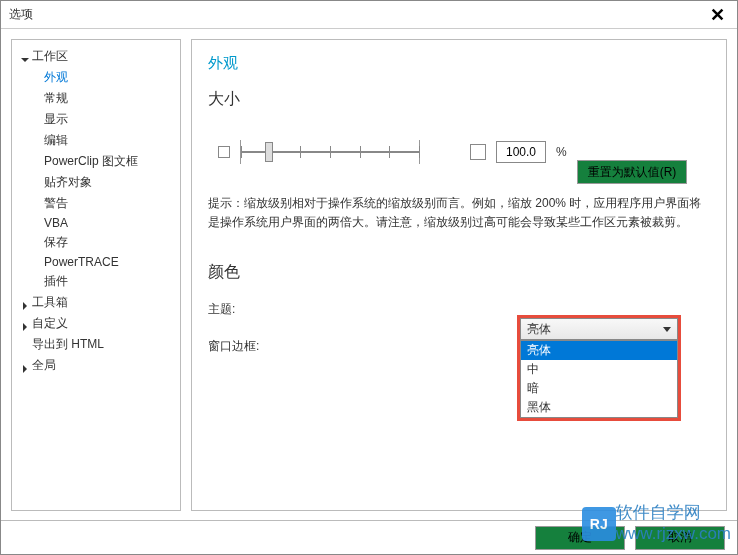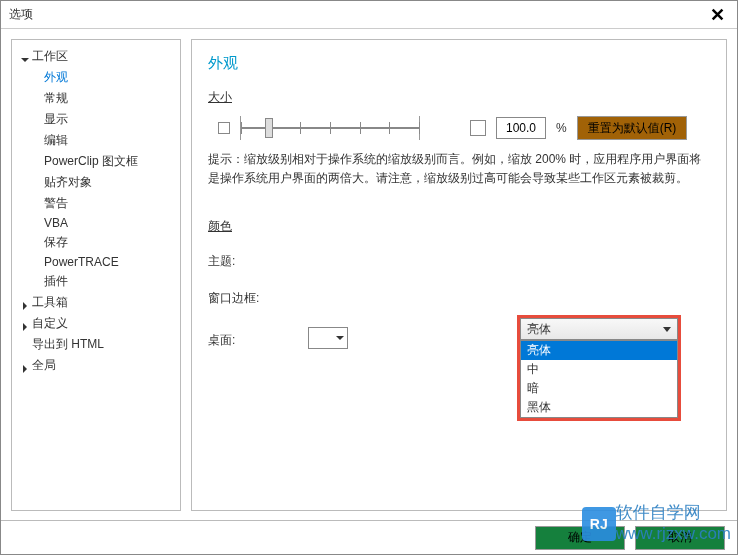--- a/index.html
+++ b/index.html
@@ -15,36 +15,36 @@
 .sidebar { width: 170px; border: 1px solid #bbb; padding: 6px 4px; font-size: 12px; overflow: hidden; }
 .tree-item { display: flex; align-items: center; padding: 2px 0 2px 4px; white-space: nowrap; cursor: pointer; color: #333; }
 .tree-item.l0 { padding-left: 4px; align-items: flex-end; }
 .tree-item.l1 { padding-left: 28px; }
 .tree-arrow { width: 10px; height: 10px; margin-right: 2px; display: inline-flex; align-items: center; justify-content: center; }
 .tree-arrow svg { width: 8px; height: 8px; }
 .selected { color: #0078d7; }
 
 .main { flex: 1; border: 1px solid #bbb; padding: 14px 16px; font-size: 12px; color: #333; position: relative; }
 .main-title { color: #0099cc; font-size: 15px; margin-bottom: 16px; }
-.section-label { font-size: 12px; color: #333; margin-bottom: 10px; text-decoration: underline; }
+.section-label { font-size: 16px; color: #333; margin-bottom: 10px; }
 
 .slider-row { display: flex; align-items: center; gap: 10px; margin-bottom: 10px; padding-left: 10px; }
 .slider-track { width: 180px; height: 24px; background: #fff; position: relative; border-left: 1px solid #999; border-right: 1px solid #999; }
 .slider-track::before { content: ""; position: absolute; top: 11px; left: 0; right: 0; height: 2px; background: #888; }
 .tick { position: absolute; top: 6px; width: 1px; height: 12px; background: #888; }
 .slider-thumb { position: absolute; top: 2px; left: 24px; width: 8px; height: 20px; background: #ddd; border: 1px solid #888; }
 .small-sq { width: 12px; height: 12px; border: 1px solid #888; }
 .checkbox { width: 16px; height: 16px; border: 1px solid #888; margin-left: 40px; }
 .val-input { width: 50px; height: 22px; border: 1px solid #888; text-align: center; font-size: 12px; }
 .pct { font-size: 12px; }
-.reset-btn { height: 24px; padding: 0 10px; font-size: 12px; border: 1px solid #999; background: #a16207; cursor: pointer; }
+.reset-btn { height: 24px; padding: 0 10px; font-size: 12px; border: 1px solid #999; background: #15803d; cursor: pointer; margin-top: 40px; }
 
 .hint { font-size: 12px; line-height: 1.6; margin-bottom: 30px; }
 
-.form-row { display: flex; align-items: flex-end; margin-bottom: 20px; }
+.form-row { display: flex; align-items: center; margin-bottom: 20px; }
 .form-label { width: 100px; font-size: 12px; }
 .combo-arrow { width: 0; height: 0; border-left: 4px solid transparent; border-right: 4px solid transparent; border-top: 5px solid #333; }
 
 .desktop-box { width: 40px; height: 22px; border: 1px solid #888; display: flex; align-items: center; justify-content: center; position: relative; }
 .desktop-box::after { content:""; position:absolute; right:3px; width:0; height:0; border-left:4px solid transparent; border-right:4px solid transparent; border-top:4px solid #333; }
 
 .highlight-combo { position: absolute; top: 275px; left: 325px; width: 164px; border: 3px solid #e74c3c; }
 .combo-head { height: 22px; background: linear-gradient(#f8f8f8,#e8e8e8); border: 1px solid #888; display: flex; align-items: center; justify-content: space-between; padding: 0 6px; font-size: 12px; }
 .combo-list { border: 1px solid #888; background: #fff; }
 .combo-opt { height: 19px; padding: 0 6px; font-size: 12px; display: flex; align-items: center; cursor: pointer; }
@@ -163,24 +163,20 @@
       <div class="hint">提示：缩放级别相对于操作系统的缩放级别而言。例如，缩放 200% 时，应用程序用户界面将是操作系统用户界面的两倍大。请注意，缩放级别过高可能会导致某些工作区元素被裁剪。</div>
 
       <div class="section-label" style="margin-bottom:18px">颜色</div>
 
       <div class="form-row">
         <div class="form-label">主题:</div>
       </div>
       <div class="form-row">
         <div class="form-label">窗口边框:</div>
       </div>
-      <div class="form-row">
-        <div class="form-label">桌面:</div>
-        <div class="desktop-box"></div>
-      </div>
 
       <div class="highlight-combo">
         <div class="combo-head">
           <span>亮体</span>
           <span class="combo-arrow"></span>
         </div>
         <div class="combo-list">
           <div class="combo-opt sel">亮体</div>
           <div class="combo-opt">中</div>
           <div class="combo-opt">暗</div>

